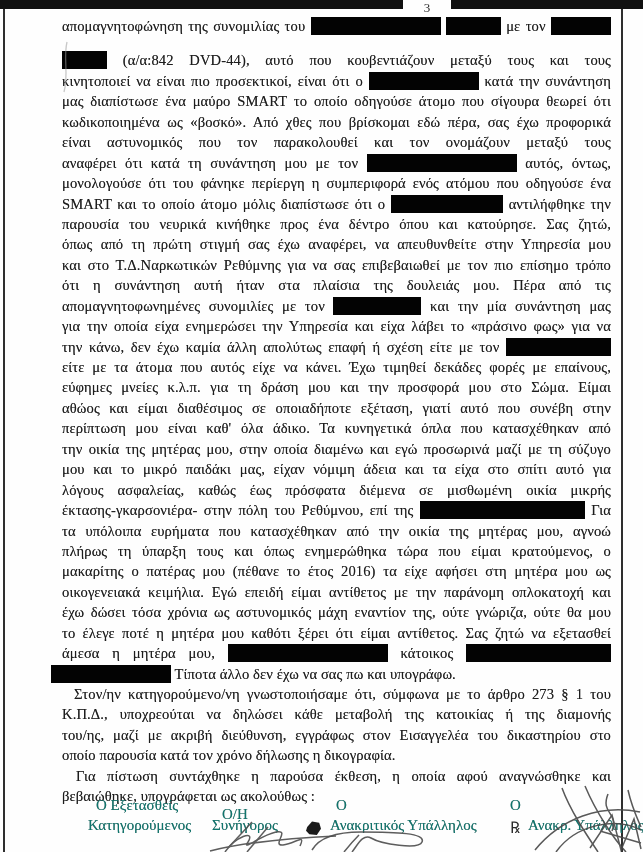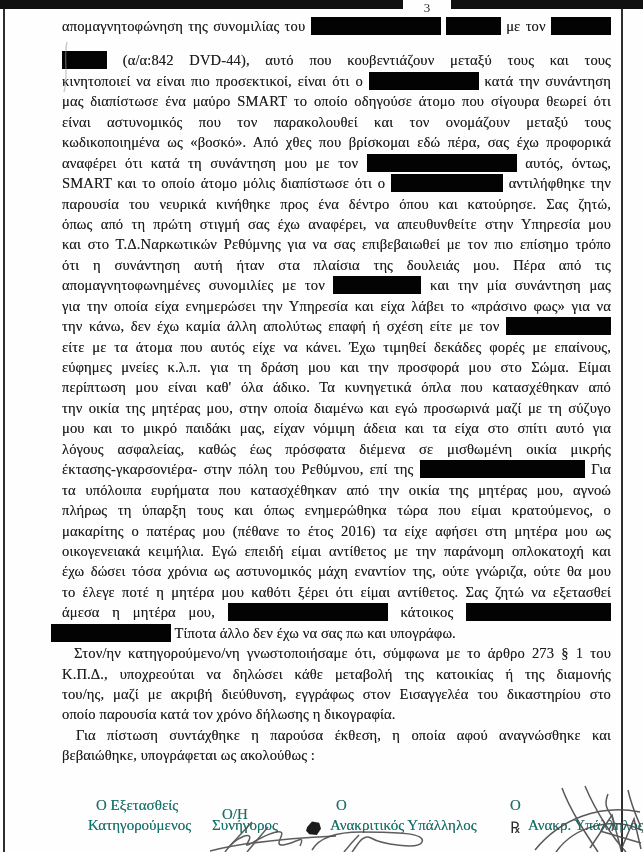--- a/index.html
+++ b/index.html
@@ -70,33 +70,35 @@
   <div class="topbar"></div>
   <div class="pagenum">3</div>
   <div class="border-left"></div>
   <div class="border-right"></div>
 
   <div class="text-block">
       <div class="line j"><span>απομαγνητοφώνηση της συνομιλίας του</span> <span class="redact" style="width: 130px;"></span> <span class="redact" style="width: 55px;"></span> <span>με τον</span> <span class="redact" style="width: 60px;"></span></div>
       <div class="line j"><span class="redact" style="width: 45px;"></span> <span>(α/α:842 DVD-44), αυτό που κουβεντιάζουν μεταξύ τους και τους</span></div>
       <div class="line j"><span>κινητοποιεί να είναι πιο προσεκτικοί, είναι ότι ο</span> <span class="redact" style="width: 110px;"></span> <span>κατά την συνάντηση</span></div>
       <div class="line j"><span>μας διαπίστωσε ένα μαύρο SMART το οποίο οδηγούσε άτομο που σίγουρα θεωρεί ότι</span></div>
+      <div class="line j"><span>κωδικοποιημένα ως «βοσκό». Από χθες που βρίσκομαι εδώ πέρα, σας έχω προφορικά</span></div>
       <div class="line j"><span>είναι αστυνομικός που τον παρακολουθεί και τον ονομάζουν μεταξύ τους</span></div>
-      <div class="line j"><span>κωδικοποιημένα ως «βοσκό». Από χθες που βρίσκομαι εδώ πέρα, σας έχω προφορικά</span></div>
       <div class="line j"><span>αναφέρει ότι κατά τη συνάντηση μου με τον</span> <span class="redact" style="width: 150px;"></span> <span>αυτός, όντως,</span></div>
+      <div class="line j"><span>μονολογούσε ότι του φάνηκε περίεργη η συμπεριφορά ενός ατόμου που οδηγούσε ένα</span></div>
       <div class="line j"><span>SMART και το οποίο άτομο μόλις διαπίστωσε ότι ο</span> <span class="redact" style="width: 112px;"></span> <span>αντιλήφθηκε την</span></div>
       <div class="line j"><span>παρουσία του νευρικά κινήθηκε προς ένα δέντρο όπου και κατούρησε. Σας ζητώ,</span></div>
       <div class="line j"><span>όπως από τη πρώτη στιγμή σας έχω αναφέρει, να απευθυνθείτε στην Υπηρεσία μου</span></div>
       <div class="line j"><span>και στο Τ.Δ.Ναρκωτικών Ρεθύμνης για να σας επιβεβαιωθεί με τον πιο επίσημο τρόπο</span></div>
       <div class="line j"><span>ότι η συνάντηση αυτή ήταν στα πλαίσια της δουλειάς μου. Πέρα από τις</span></div>
       <div class="line j"><span>απομαγνητοφωνημένες συνομιλίες με τον</span> <span class="redact" style="width: 88px;"></span> <span>και την μία συνάντηση μας</span></div>
       <div class="line j"><span>για την οποία είχα ενημερώσει την Υπηρεσία και είχα λάβει το «πράσινο φως» για να</span></div>
       <div class="line j"><span>την κάνω, δεν έχω καμία άλλη απολύτως επαφή ή σχέση είτε με τον</span> <span class="redact" style="width: 105px;"></span></div>
       <div class="line j"><span>είτε με τα άτομα που αυτός είχε να κάνει. Έχω τιμηθεί δεκάδες φορές με επαίνους,</span></div>
       <div class="line j"><span>εύφημες μνείες κ.λ.π. για τη δράση μου και την προσφορά μου στο Σώμα. Είμαι</span></div>
+      <div class="line j"><span>αθώος και είμαι διαθέσιμος σε οποιαδήποτε εξέταση, γιατί αυτό που συνέβη στην</span></div>
       <div class="line j"><span>περίπτωση μου είναι καθ' όλα άδικο. Τα κυνηγετικά όπλα που κατασχέθηκαν από</span></div>
       <div class="line j"><span>την οικία της μητέρας μου, στην οποία διαμένω και εγώ προσωρινά μαζί με τη σύζυγο</span></div>
       <div class="line j"><span>μου και το μικρό παιδάκι μας, είχαν νόμιμη άδεια και τα είχα στο σπίτι αυτό για</span></div>
       <div class="line j"><span>λόγους ασφαλείας, καθώς έως πρόσφατα διέμενα σε μισθωμένη οικία μικρής</span></div>
       <div class="line j"><span>έκτασης-γκαρσονιέρα- στην πόλη του Ρεθύμνου, επί της</span> <span class="redact" style="width: 165px;"></span> <span>Για</span></div>
       <div class="line j"><span>τα υπόλοιπα ευρήματα που κατασχέθηκαν από την οικία της μητέρας μου, αγνοώ</span></div>
       <div class="line j"><span>πλήρως τη ύπαρξη τους και όπως ενημερώθηκα τώρα που είμαι κρατούμενος, ο</span></div>
       <div class="line j"><span>μακαρίτης ο πατέρας μου (πέθανε το έτος 2016) τα είχε αφήσει στη μητέρα μου ως</span></div>
       <div class="line j"><span>οικογενειακά κειμήλια. Εγώ επειδή είμαι αντίθετος με την παράνομη οπλοκατοχή και</span></div>
       <div class="line j"><span>έχω δώσει τόσα χρόνια ως αστυνομικός μάχη εναντίον της, ούτε γνώριζα, ούτε θα μου</span></div>

